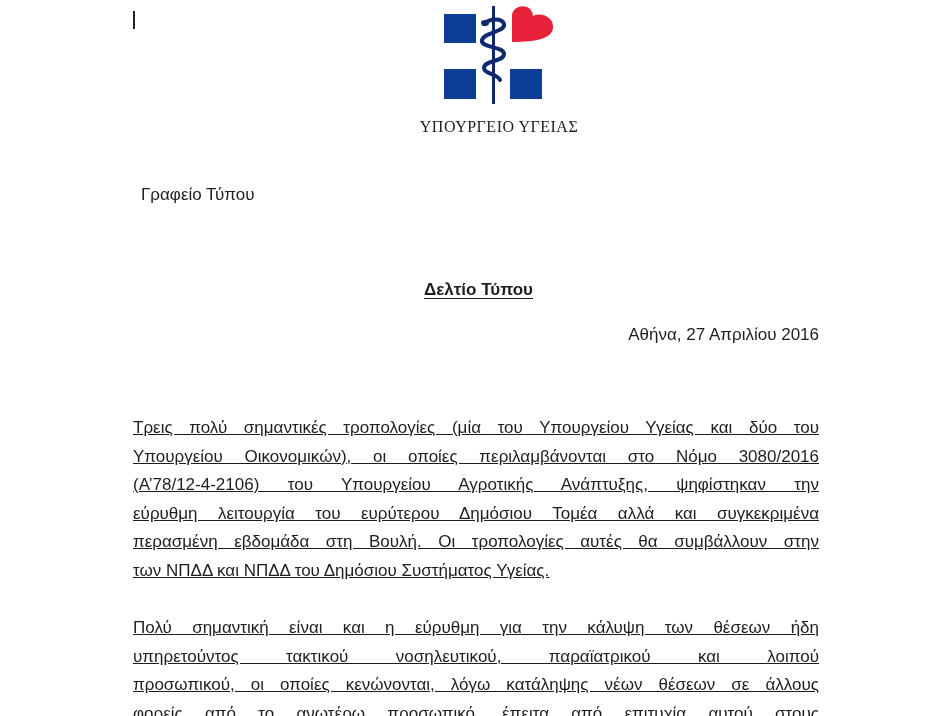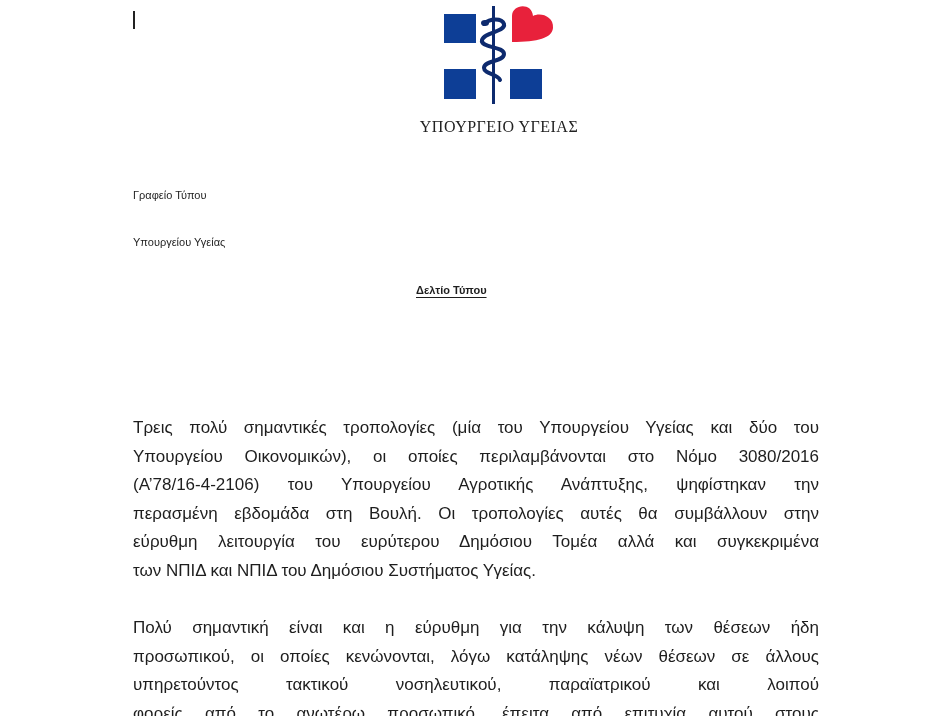--- a/index.html
+++ b/index.html
@@ -16,34 +16,34 @@
       background: #222;
     }
     .logo { position: absolute; left: 440px; top: 2px; width: 120px; height: 104px; }
     .ministry-name {
       position: absolute; left: 392px; top: 118px; width: 214px;
       text-align: center;
       font-family: "Liberation Serif", "DejaVu Serif", serif;
       font-size: 16px; letter-spacing: 0.5px; color: #222;
     }
     .line {
-      position: absolute; font-size: 11px; line-height: 20px; white-space: nowrap;
+      position: absolute; font-size: 17px; line-height: 20px; white-space: nowrap; margin-left: 8px;
     }
     .office-1 { left: 133px; top: 185px; }
     .office-2 { left: 133px; top: 232px; }
     .title {
       left: 416px; top: 280px; font-weight: bold; text-decoration: underline;
       text-underline-offset: 3px;
     }
     .date { right: 111px; top: 325px; }
     .para {
       position: absolute; left: 133px; width: 686px;
       font-size: 17px; line-height: 28.5px; text-align: justify;
     }
-    .para .ln { display: block; text-align: justify; text-align-last: justify; white-space: nowrap; }
+    .para .ln { display: block; text-align: justify; text-align-last: justify; white-space: nowrap; text-decoration: underline; }
     .para .ln.last { text-align-last: left; }
     .p1 { top: 414px; }
     .p2 { top: 614px; }
   </style>
 </head>
 <body>
 
 <div class="page">
 
   <div class="cursor"></div>
@@ -60,33 +60,33 @@
       <rect x="52" y="4" width="3" height="98" fill="#0d2a6e"></rect>
 
       <path d="M44 22 C50 16 62 16 64 22 C66 30 44 30 42 38 C40 46 64 44 64 52 C64 60 44 58 44 66 C44 72 58 72 60 78" fill="none" stroke="#0d2a6e" stroke-width="4" stroke-linecap="round"></path>
       <ellipse cx="45" cy="21" rx="4" ry="3" fill="#0d2a6e"></ellipse>
     </svg>
   </div>
 
   <div class="ministry-name">ΥΠΟΥΡΓΕΙΟ ΥΓΕΙΑΣ</div>
 
   <div class="line office-1">Γραφείο Τύπου</div>
-  <div class="line office-2">Υπουργείου Υγείας</div>
 
   <div class="line title">Δελτίο Τύπου</div>
+  <div class="line date">Αθήνα, 27 Απριλίου 2016</div>
 
   <div class="para p1">
     <span class="ln">Τρεις πολύ σημαντικές τροπολογίες (μία του Υπουργείου Υγείας και δύο του</span>
     <span class="ln">Υπουργείου Οικονομικών), οι οποίες περιλαμβάνονται στο Νόμο 3080/2016</span>
-    <span class="ln">(Α’78/16-4-2106) του Υπουργείου Αγροτικής Ανάπτυξης, ψηφίστηκαν την</span>
+    <span class="ln">(Α’78/12-4-2106) του Υπουργείου Αγροτικής Ανάπτυξης, ψηφίστηκαν την</span>
+    <span class="ln">εύρυθμη λειτουργία του ευρύτερου Δημόσιου Τομέα αλλά και συγκεκριμένα</span>
     <span class="ln">περασμένη εβδομάδα στη Βουλή. Οι τροπολογίες αυτές θα συμβάλλουν στην</span>
-    <span class="ln">εύρυθμη λειτουργία του ευρύτερου Δημόσιου Τομέα αλλά και συγκεκριμένα</span>
-    <span class="ln last">των ΝΠΙΔ και ΝΠΙΔ του Δημόσιου Συστήματος Υγείας.</span>
+    <span class="ln last">των ΝΠΔΔ και ΝΠΔΔ του Δημόσιου Συστήματος Υγείας.</span>
   </div>
 
   <div class="para p2">
     <span class="ln">Πολύ σημαντική είναι και η εύρυθμη για την κάλυψη των θέσεων ήδη</span>
+    <span class="ln">υπηρετούντος τακτικού νοσηλευτικού, παραϊατρικού και λοιπού</span>
     <span class="ln">προσωπικού, οι οποίες κενώνονται, λόγω κατάληψης νέων θέσεων σε άλλους</span>
-    <span class="ln">υπηρετούντος τακτικού νοσηλευτικού, παραϊατρικού και λοιπού</span>
     <span class="ln">φορείς από το ανωτέρω προσωπικό, έπειτα από επιτυχία αυτού στους</span>
   </div>
 
 </div>
 
 </body></html>

